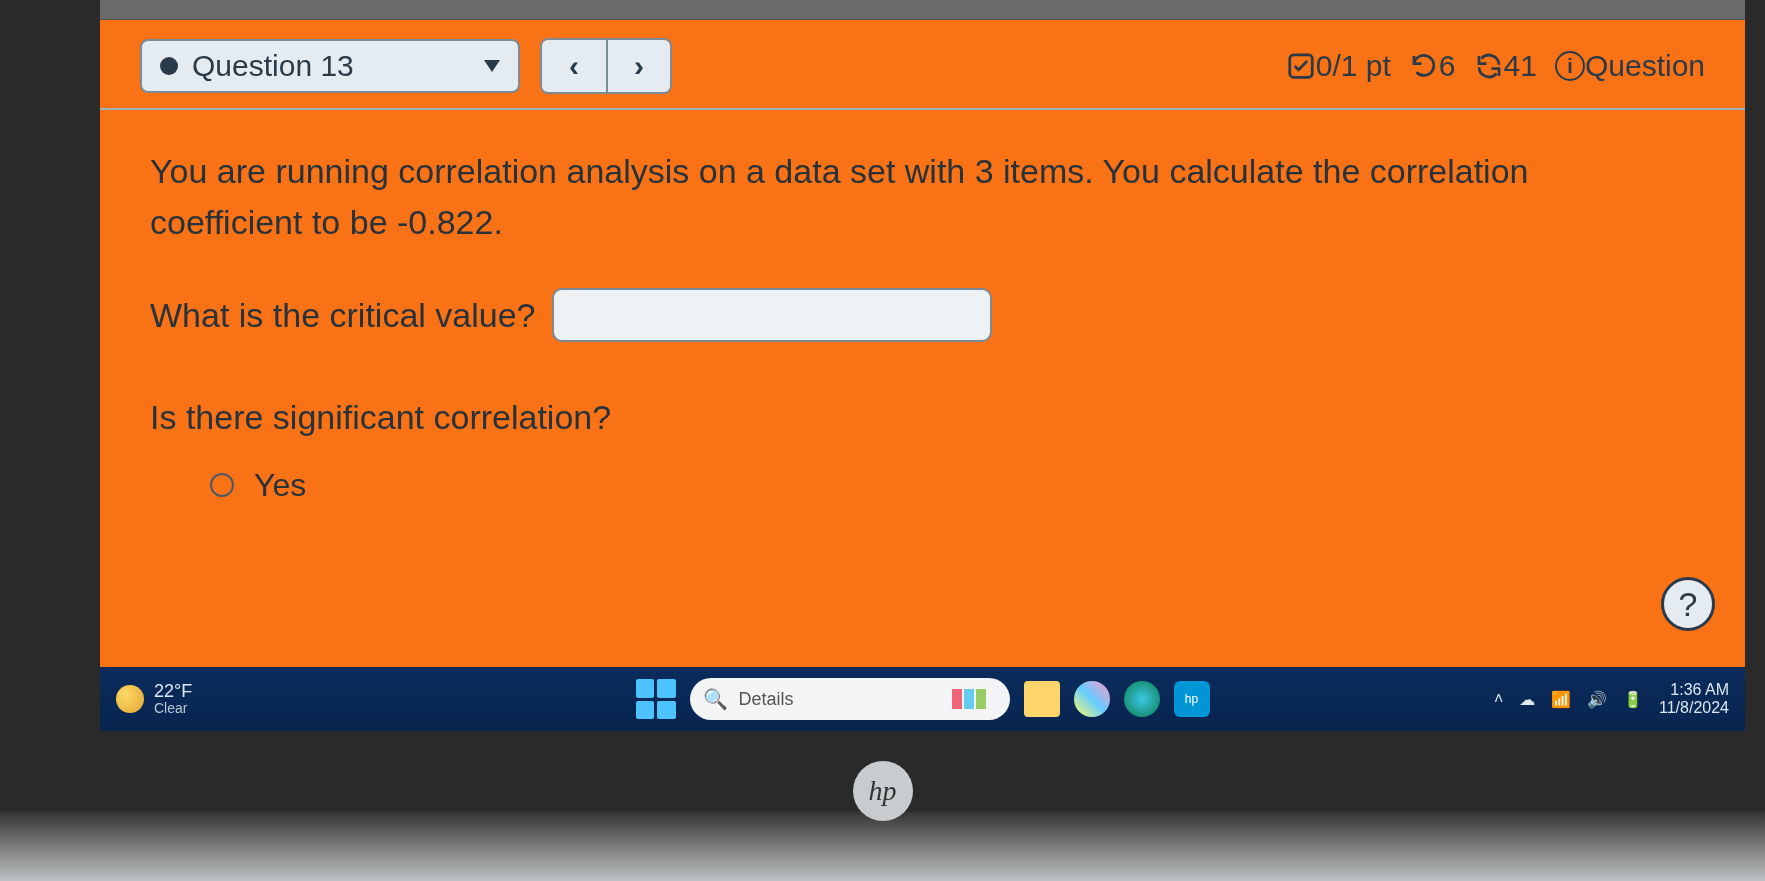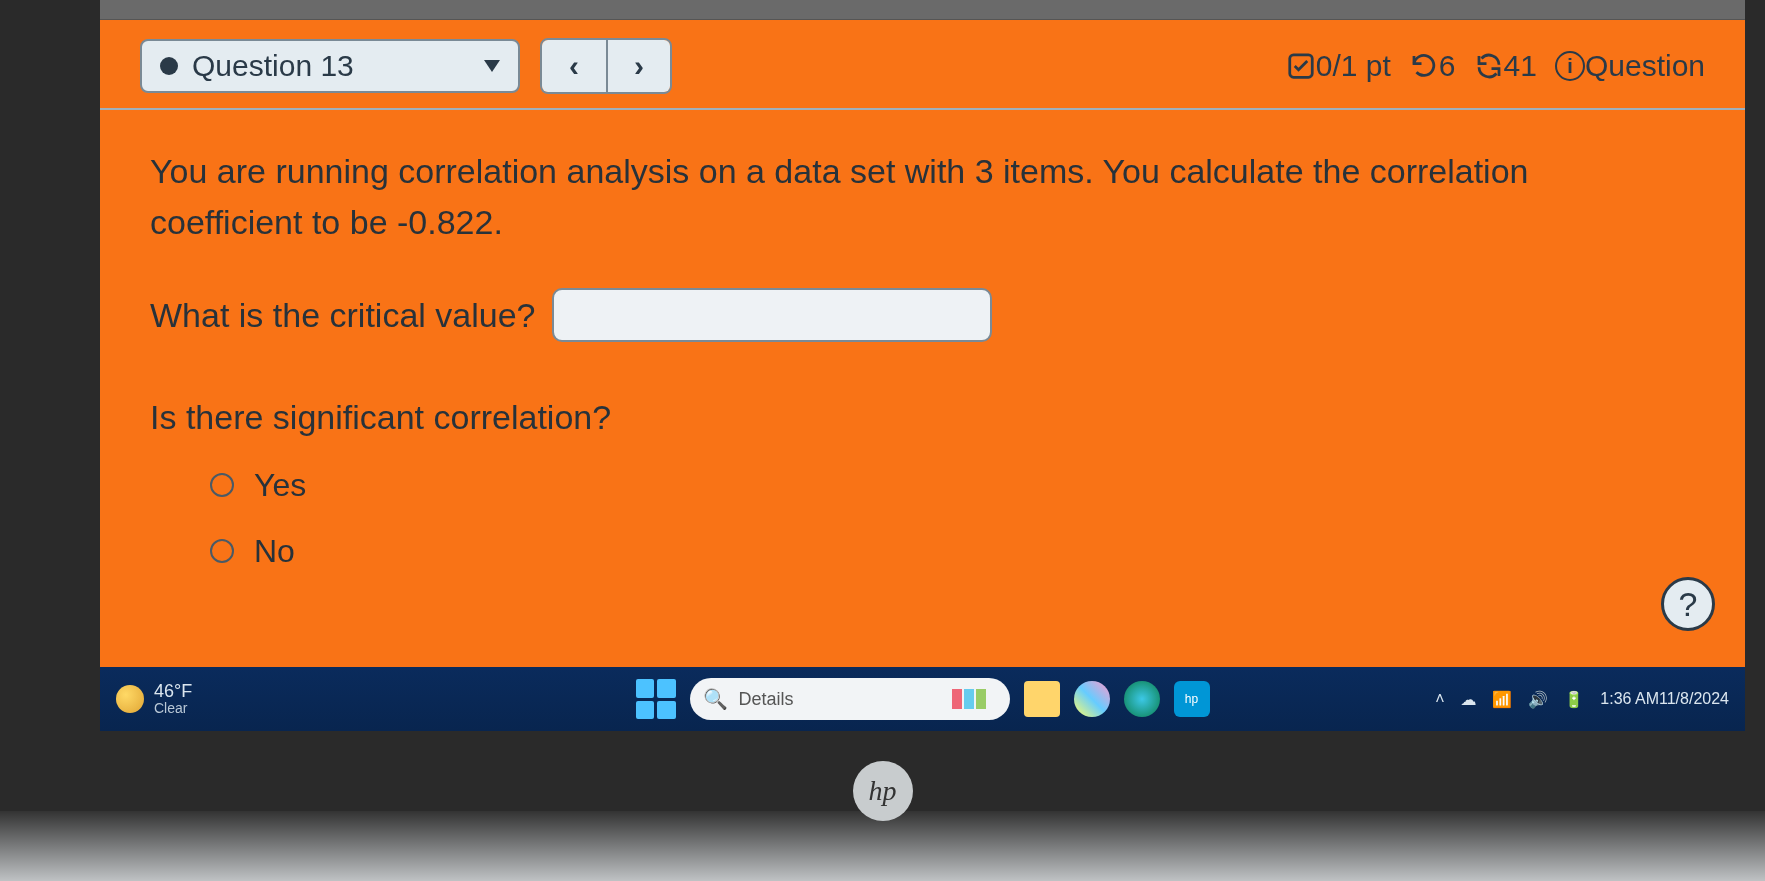--- a/index.html
+++ b/index.html
@@ -183,21 +183,21 @@
   }
   .edge { background: radial-gradient(circle, #3cc8e6, #0a7d4a); border-radius: 50%; }
   .folder { background: #ffd56b; border-radius: 4px; }
   .copilot { background: linear-gradient(45deg,#ff6,#6cf,#f9c); border-radius: 50%; }
   .myhp { background: #0096d6; color:#fff; font-size:12px; }
 
   .tray {
     margin-left: auto; display: flex; align-items: center; gap: 16px;
     font-size: 16px;
   }
-  .tray-time { display: flex; align-items: flex-end; line-height: 1.1; }
+  .tray-time { display: flex; flex-direction: column; align-items: flex-end; line-height: 1.1; }
 
   .hp-logo {
     position: absolute;
     left: 50%; bottom: 60px; transform: translateX(-50%);
     width: 60px; height: 60px; border-radius: 50%;
     background: #c8ccce; color: #333;
     display: flex; align-items: center; justify-content: center;
     font-style: italic; font-family: Georgia, serif; font-size: 28px;
     z-index: 60;
   }
@@ -265,35 +265,31 @@
       <span>What is the critical value?</span>
       <div class="answer-input" value=""></div>
     </div>
 
     <div>Is there significant correlation?</div>
 
     <div class="radio-row">
       <div class="radio"></div>
       <span>Yes</span>
     </div>
-    <div class="radio-row">
-      <div class="radio"></div>
-      <span>No</span>
-    </div>
   </div>
 
   <div class="help-bubble">
     <span>?</span>
   </div>
 
   <div class="taskbar">
     <div class="weather">
       <div class="weather-moon"></div>
       <div class="weather-text">
-        <span>46°F</span>
+        <span>22°F</span>
         <span>Clear</span>
       </div>
     </div>
 
     <div class="center-cluster">
       <div class="start-btn">
         <div></div>
           <div></div>
           <div></div>
           <div></div>

